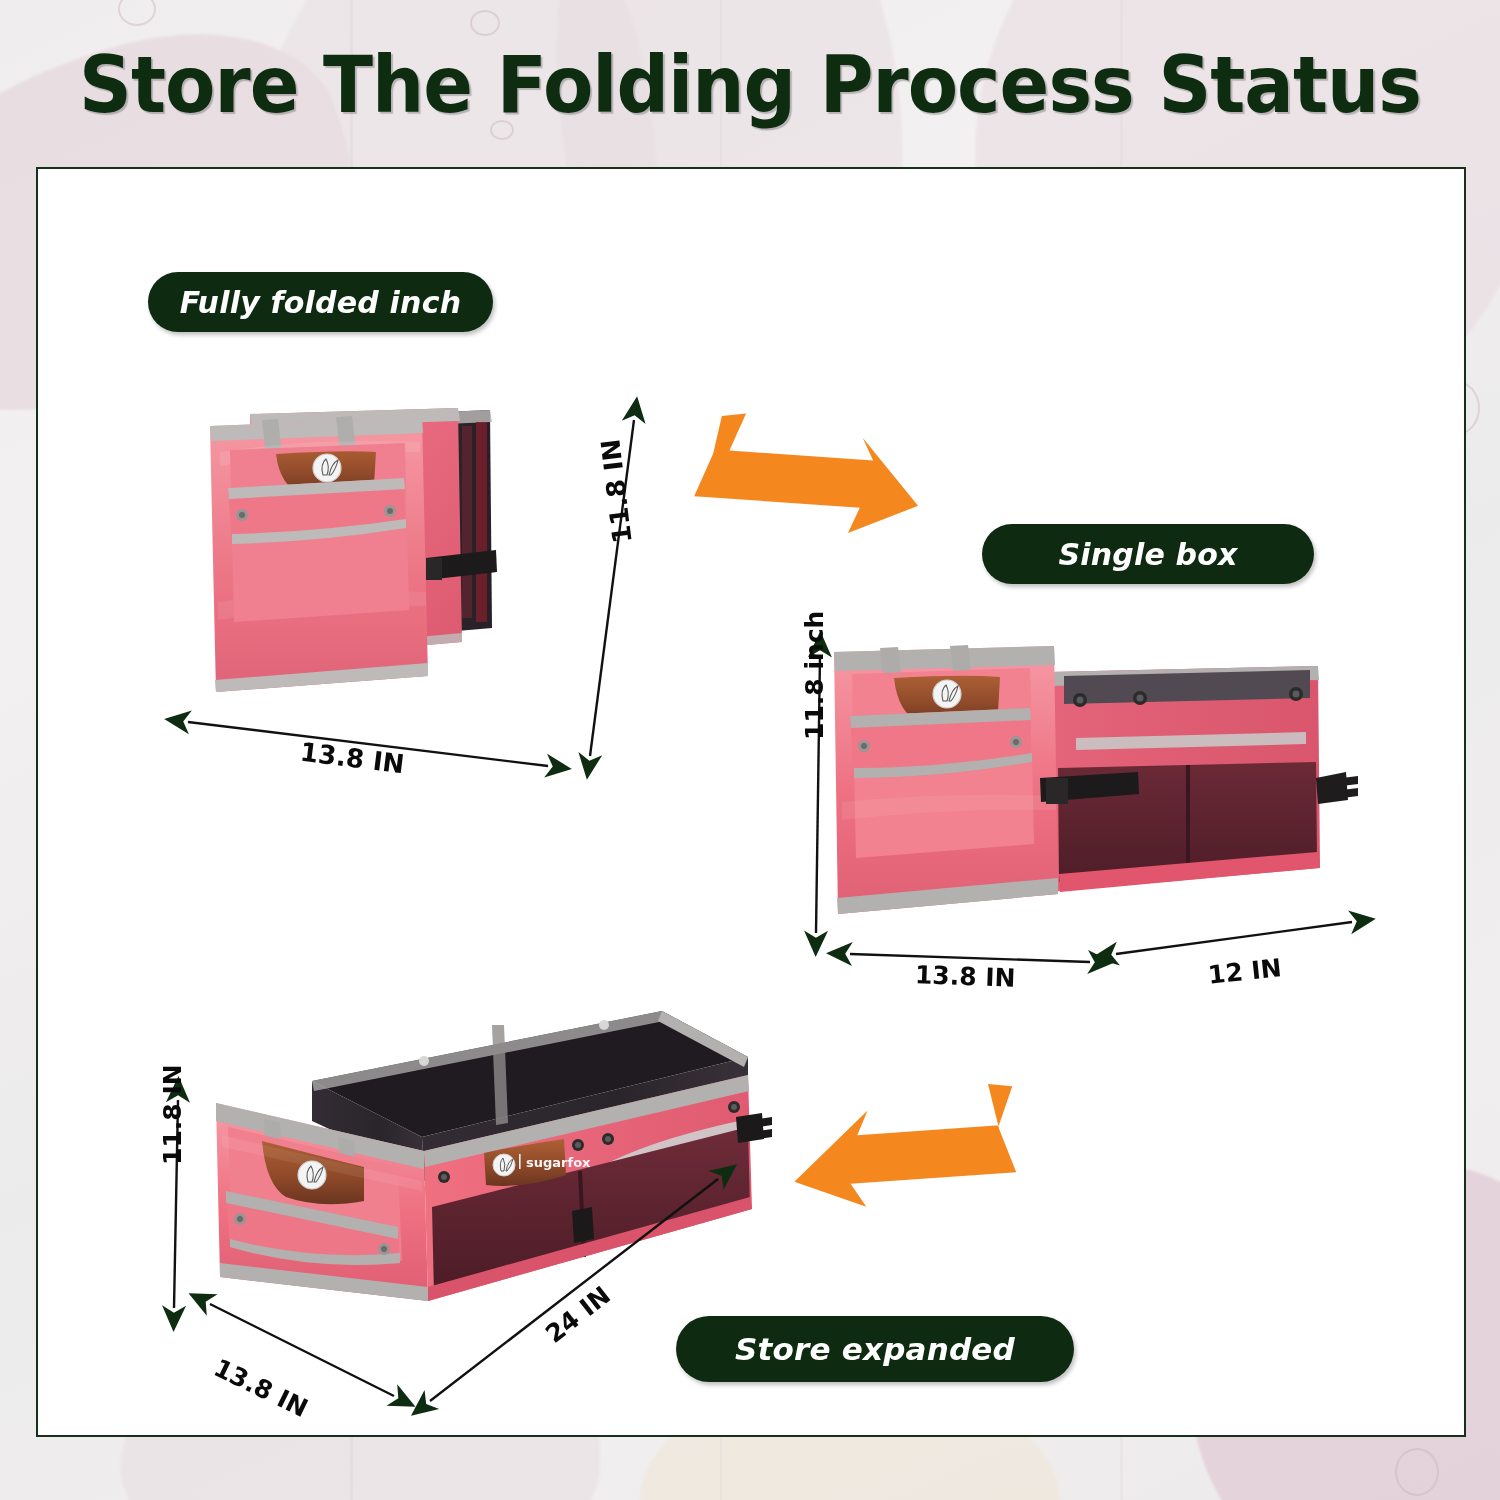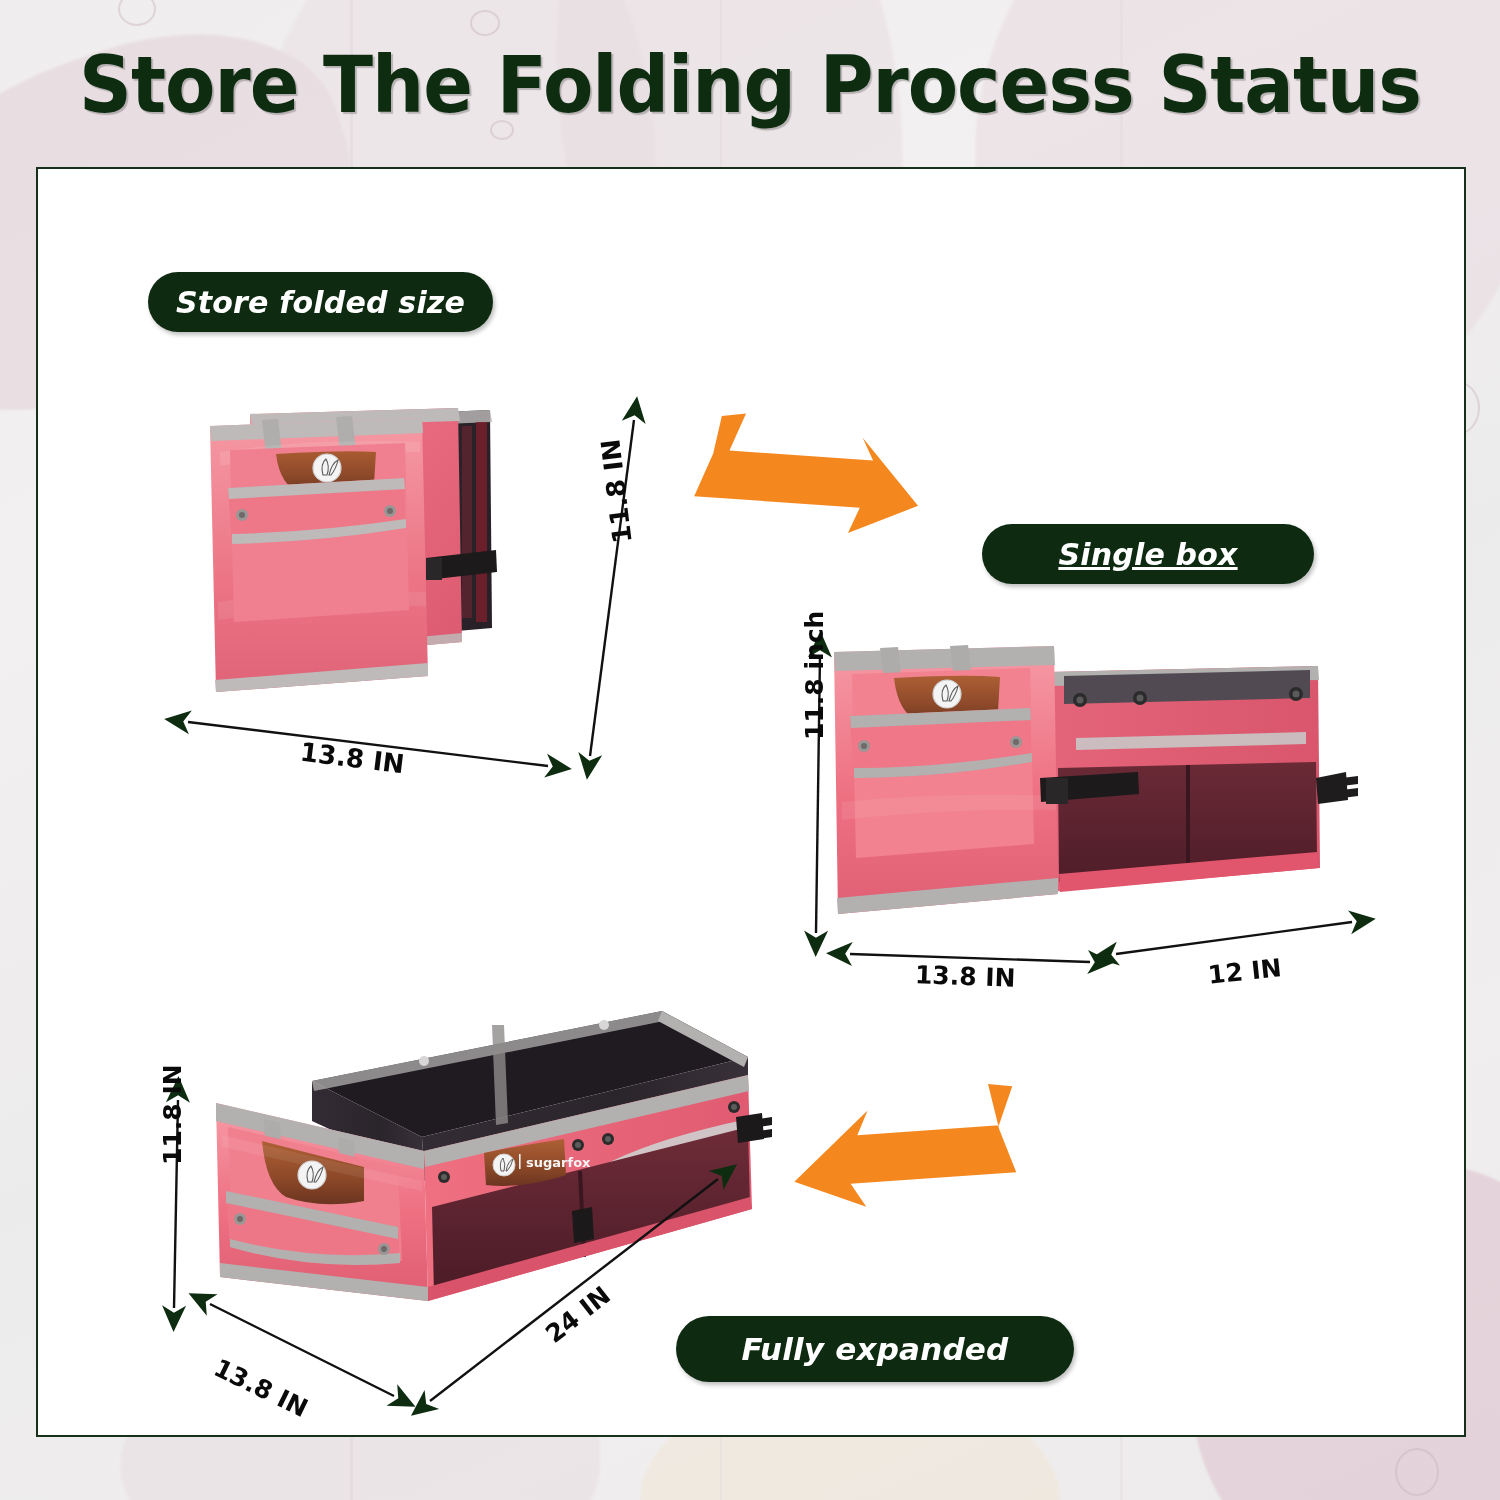--- a/index.html
+++ b/index.html
@@ -46,21 +46,21 @@
   }
 
   
   .badge{
     position:absolute;background:#0e2b11;color:#fff;border-radius:40px;
     font-style:italic;font-weight:bold;display:flex;align-items:center;justify-content:center;
     box-shadow:2px 3px 4px rgba(0,0,0,.25);
     font-family:"DejaVu Sans", sans-serif;letter-spacing:.2px;
   }
   #badge-folded{left:148px;top:272px;width:345px;height:60px;font-size:30px;}
-  #badge-single{left:982px;top:524px;width:332px;height:60px;font-size:30px;text-decoration:underline;}
+  #badge-single{left:982px;top:524px;width:332px;height:60px;font-size:30px;}
   #badge-expanded{left:676px;top:1316px;width:398px;height:66px;font-size:31px;}
 
   
   .oarrow{position:absolute;}
   #arrow-1{left:682px;top:412px;width:250px;height:130px;}
   #arrow-2{left:778px;top:1082px;width:250px;height:130px;}
 
   
   .prod{position:absolute;}
 
@@ -413,15 +413,15 @@
 <svg style="position:absolute;left:196px;top:1292px;" width="220" height="120">
   <line x1="14" y1="12" x2="198" y2="104" stroke="#111" stroke-width="2.4" marker-start="url(#ahL)" marker-end="url(#ahR)"></line>
 </svg>
 <div class="dim" id="dim-expanded-width" style="left:222px;top:1353px;font-size:25px;transform:rotate(26deg);transform-origin:left top;">13.8 IN</div>
 
 <svg style="position:absolute;left:416px;top:1165px;" width="320" height="250">
   <line x1="14" y1="236" x2="302" y2="14" stroke="#111" stroke-width="2.4" marker-start="url(#ahL)" marker-end="url(#ahR)"></line>
 </svg>
 <div class="dim" id="dim-expanded-length" style="left:540px;top:1326px;font-size:25px;transform:rotate(-38deg);transform-origin:left top;">24 IN</div>
 
-<div class="badge" id="badge-folded">Store folded size</div>
+<div class="badge" id="badge-folded">Fully folded inch</div>
 <div class="badge" id="badge-single">Single box</div>
-<div class="badge" id="badge-expanded">Fully expanded</div>
+<div class="badge" id="badge-expanded">Store expanded</div>
 
 </body></html>

